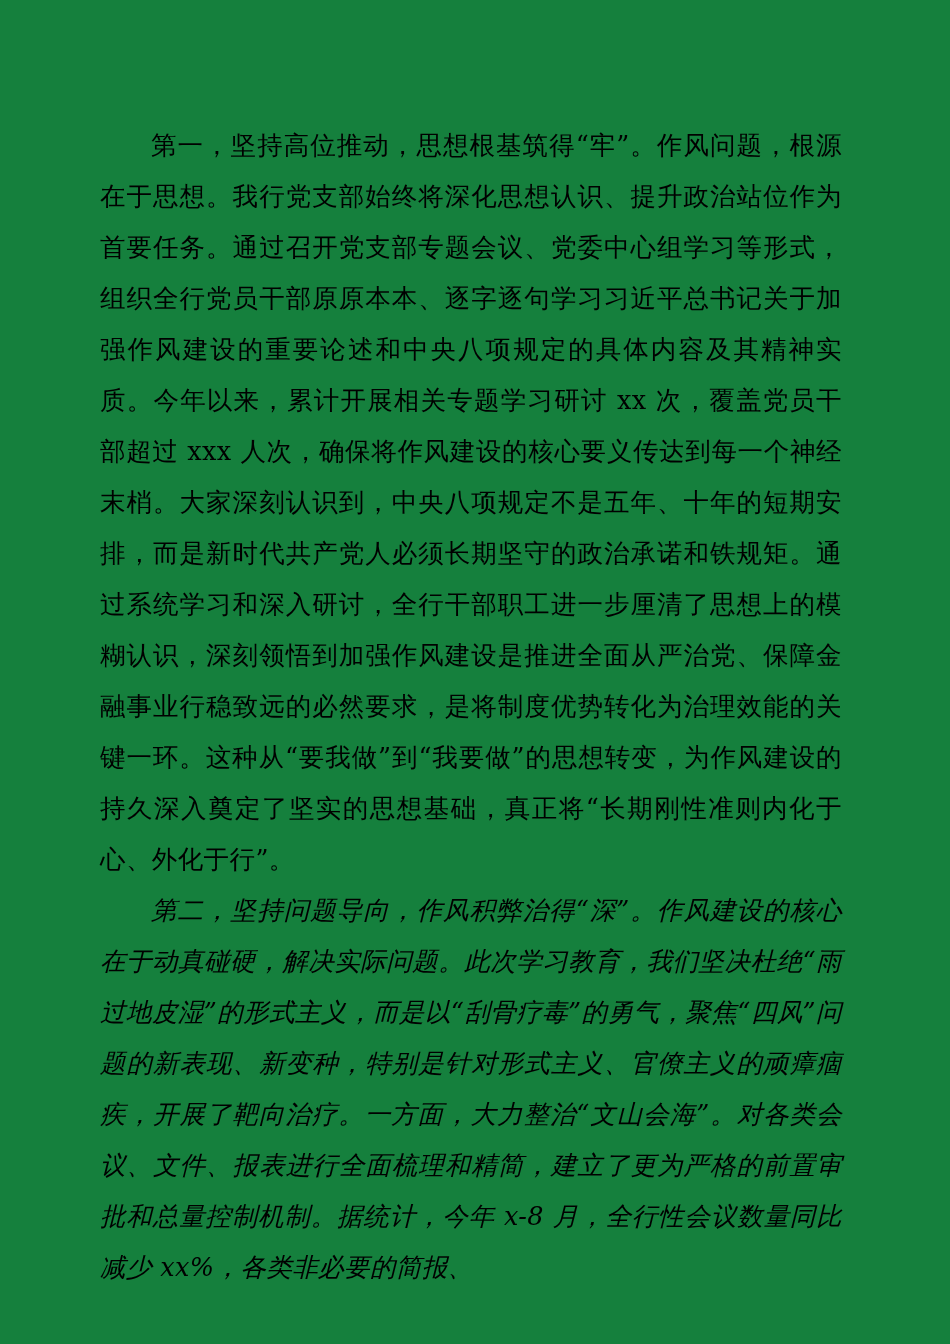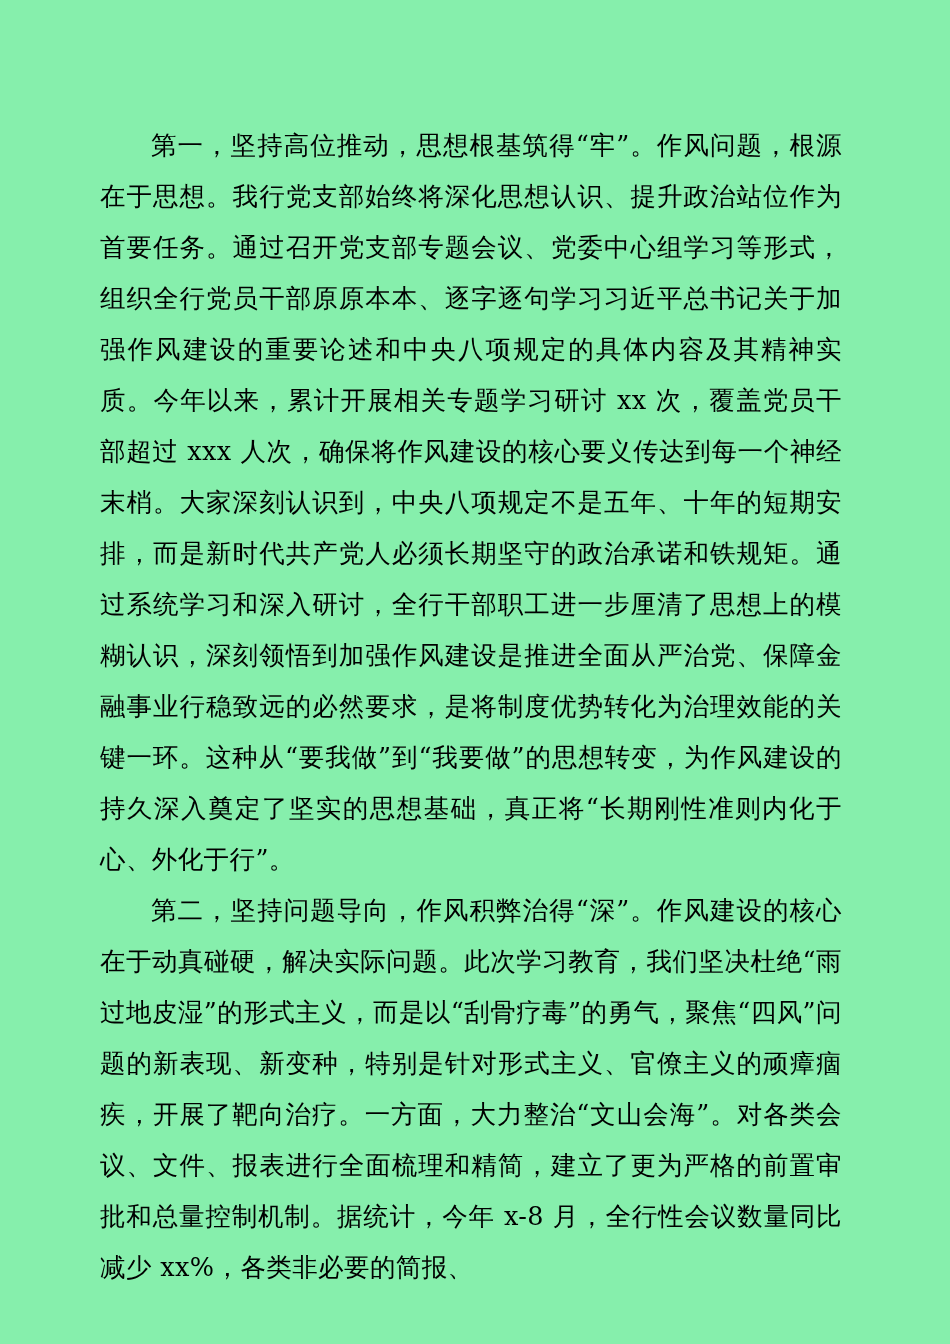--- a/index.html
+++ b/index.html
@@ -12,35 +12,36 @@
     height: 1344px;
     font-family: "DejaVu Serif", "Liberation Serif", serif;
     color: #000000;
     overflow: hidden;
   }
   .page {
     box-sizing: border-box;
     width: 950px;
     height: 1344px;
     padding: 120px 108px 40px 100px;
-    background: #86efac;
+    background: #15803d;
   }
   .doc-body {
     font-size: 25.5px;
     line-height: 51px;
     text-align: justify;
     text-justify: inter-ideograph;
     letter-spacing: 0.4px;
   }
   .para {
     margin: 0 0 0 0;
     text-indent: 2em;
   }
   .para + .para {
     margin-top: 0px;
+    font-style: italic;
   }
 </style>
 </head>
 <body>
 
 <div class="page">
   <div class="doc-body">
     <p class="para">第一，坚持高位推动，思想根基筑得“牢”。作风问题，根源在于思想。我行党支部始终将深化思想认识、提升政治站位作为首要任务。通过召开党支部专题会议、党委中心组学习等形式，组织全行党员干部原原本本、逐字逐句学习习近平总书记关于加强作风建设的重要论述和中央八项规定的具体内容及其精神实质。今年以来，累计开展相关专题学习研讨 xx 次，覆盖党员干部超过 xxx 人次，确保将作风建设的核心要义传达到每一个神经末梢。大家深刻认识到，中央八项规定不是五年、十年的短期安排，而是新时代共产党人必须长期坚守的政治承诺和铁规矩。通过系统学习和深入研讨，全行干部职工进一步厘清了思想上的模糊认识，深刻领悟到加强作风建设是推进全面从严治党、保障金融事业行稳致远的必然要求，是将制度优势转化为治理效能的关键一环。这种从“要我做”到“我要做”的思想转变，为作风建设的持久深入奠定了坚实的思想基础，真正将“长期刚性准则内化于心、外化于行”。</p>
     <p class="para">第二，坚持问题导向，作风积弊治得“深”。作风建设的核心在于动真碰硬，解决实际问题。此次学习教育，我们坚决杜绝“雨过地皮湿”的形式主义，而是以“刮骨疗毒”的勇气，聚焦“四风”问题的新表现、新变种，特别是针对形式主义、官僚主义的顽瘴痼疾，开展了靶向治疗。一方面，大力整治“文山会海”。对各类会议、文件、报表进行全面梳理和精简，建立了更为严格的前置审批和总量控制机制。据统计，今年 x-8 月，全行性会议数量同比减少 xx%，各类非必要的简报、</p>
   </div>

